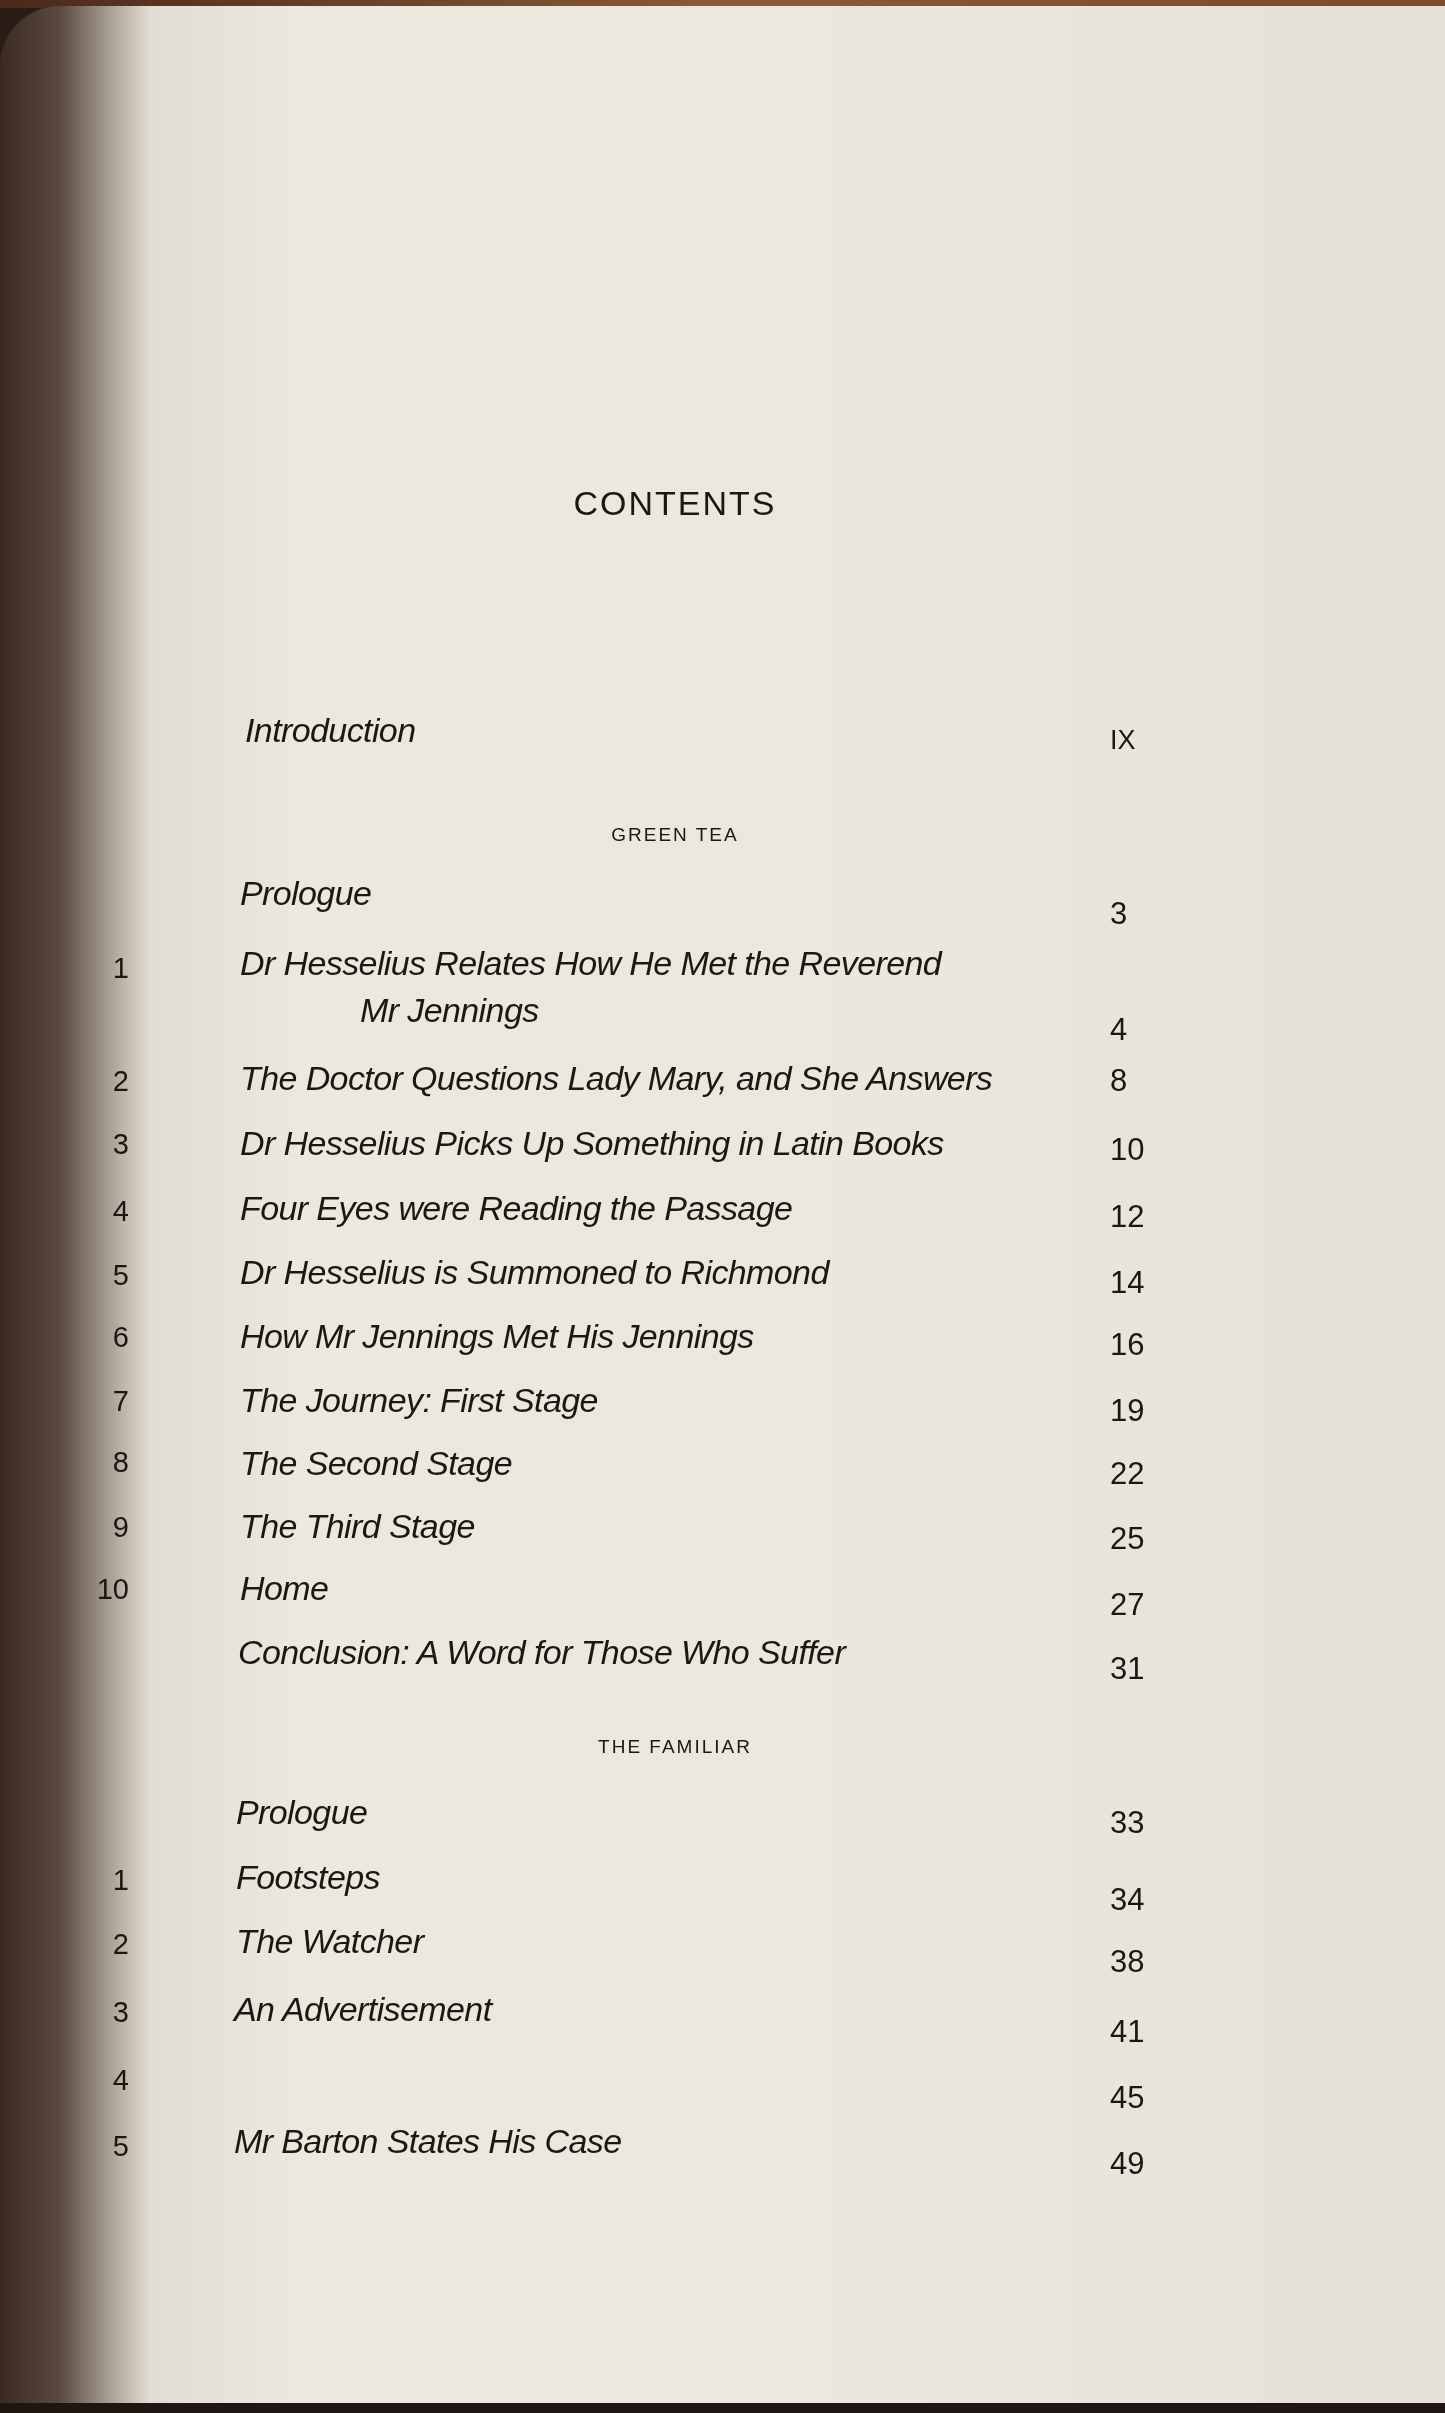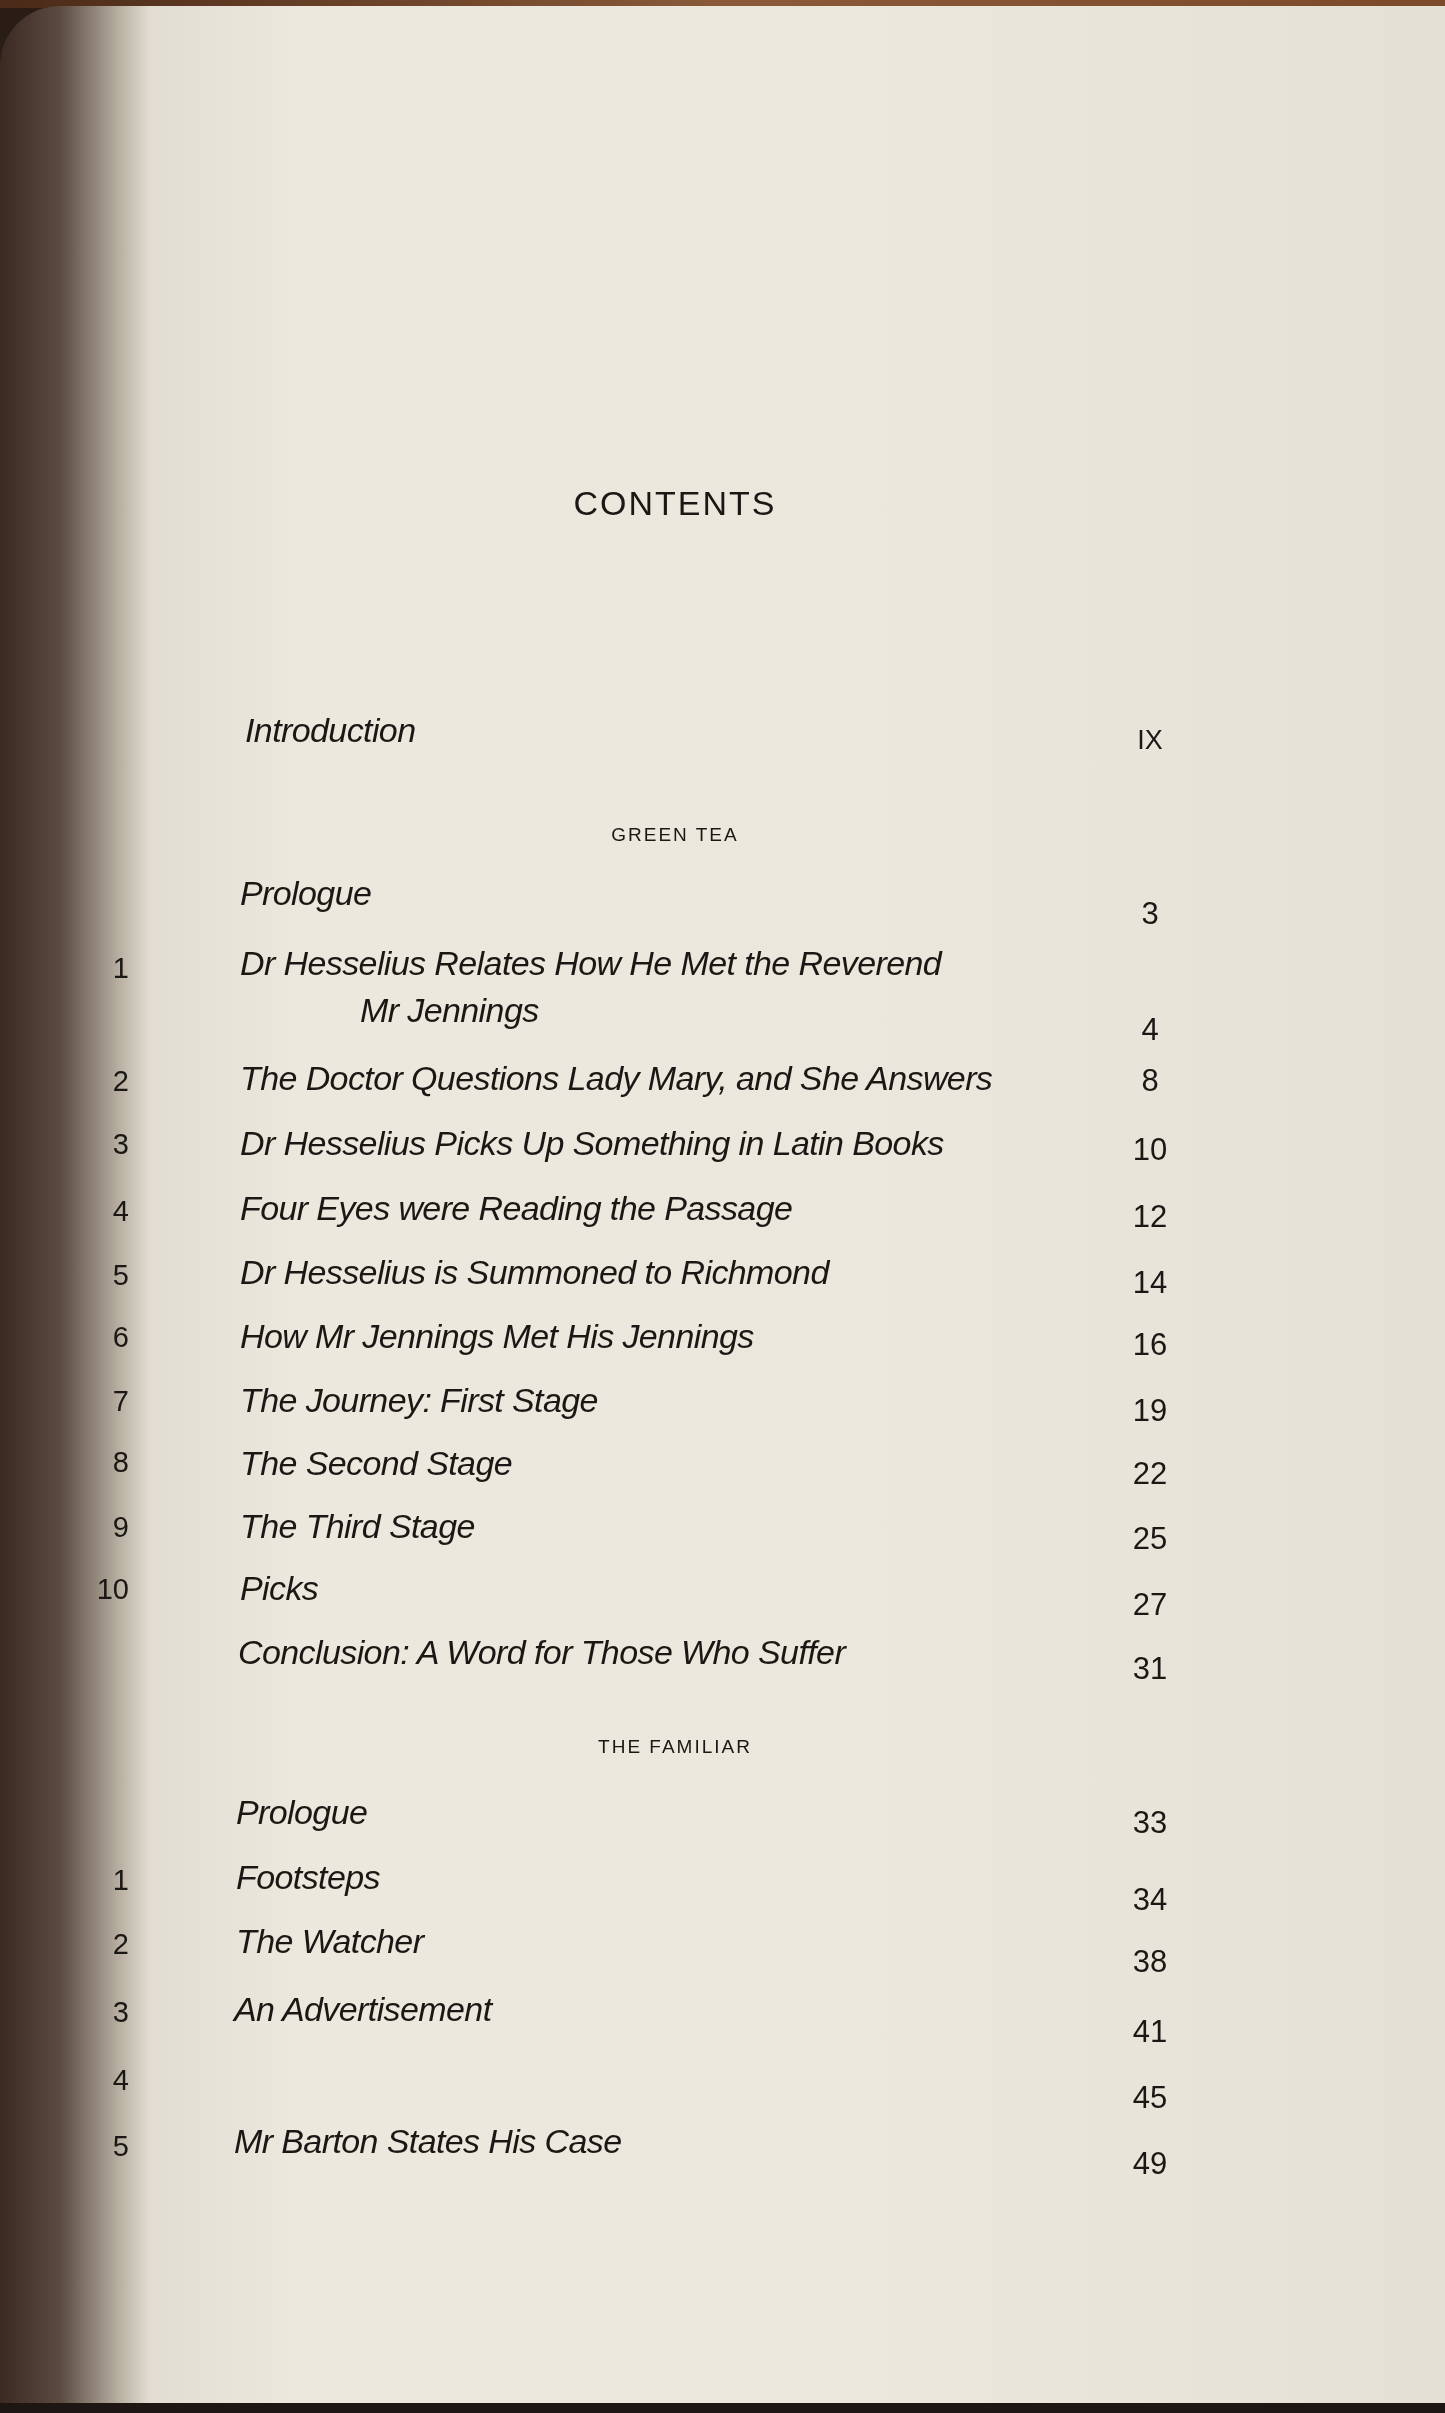--- a/index.html
+++ b/index.html
@@ -81,21 +81,21 @@
   }
   .entry .title-text .cont {
     display: block;
     padding-left: 120px;
     margin-top: 8px;
   }
   .entry .page-num {
     position: absolute;
     left: 1110px;
     width: 80px;
-    text-align: center;
+    text-align: left;
     font-size: 31px;
   }
 </style>
 </head>
 <body>
 
 <div class="page-top"></div>
 <div class="page">
 
   <div class="title serif">CONTENTS</div>
@@ -165,21 +165,21 @@
   </div>
 
   <div class="entry serif" style="top:1501px">
     <span class="num" style="top:4px">9</span>
     <span class="title-text">The Third Stage</span>
     <span class="page-num" style="top:14px">25</span>
   </div>
 
   <div class="entry serif" style="top:1563px">
     <span class="num" style="top:4px">10</span>
-    <span class="title-text">Picks</span>
+    <span class="title-text">Home</span>
     <span class="page-num" style="top:18px">27</span>
   </div>
 
   <div class="entry serif" style="top:1627px">
     <span class="num"></span>
     <span class="title-text" style="left:238px">Conclusion: A Word for Those Who Suffer</span>
     <span class="page-num" style="top:18px">31</span>
   </div>
 
   <div class="section-heading serif" style="top:1730px">THE FAMILIAR</div>

